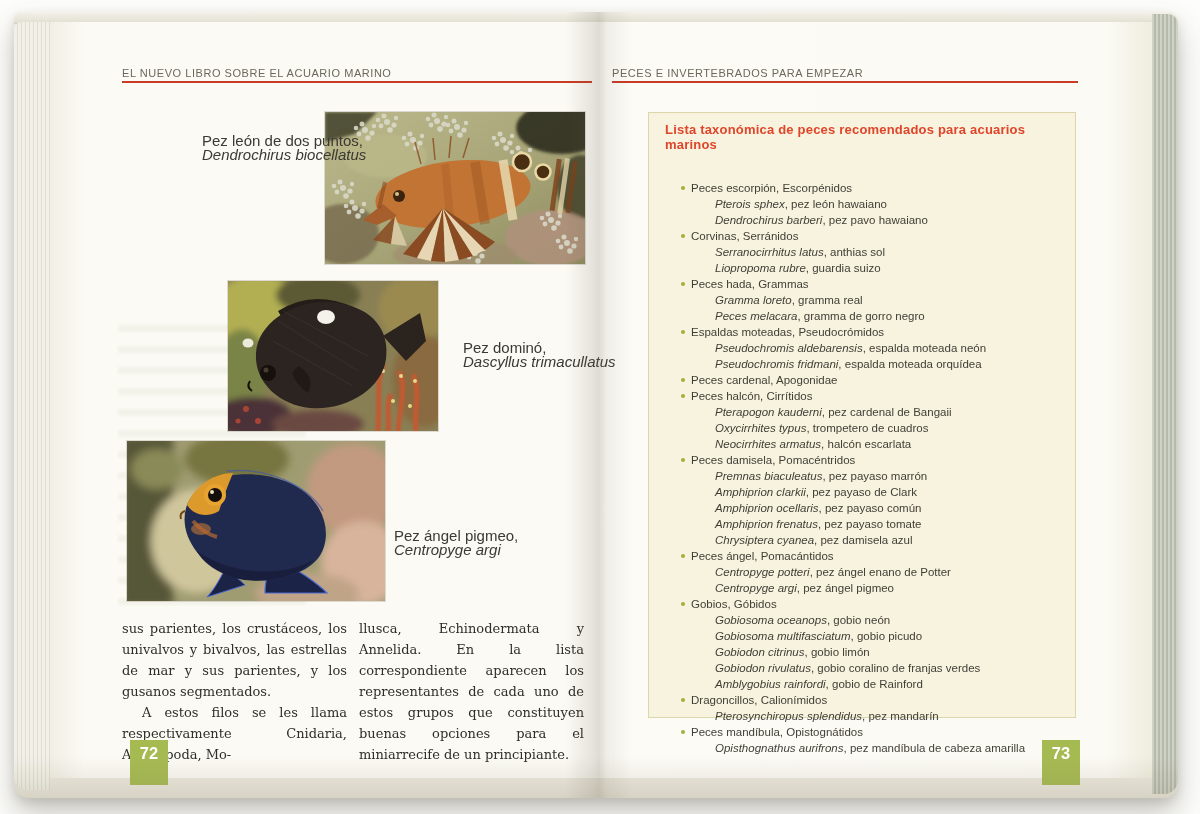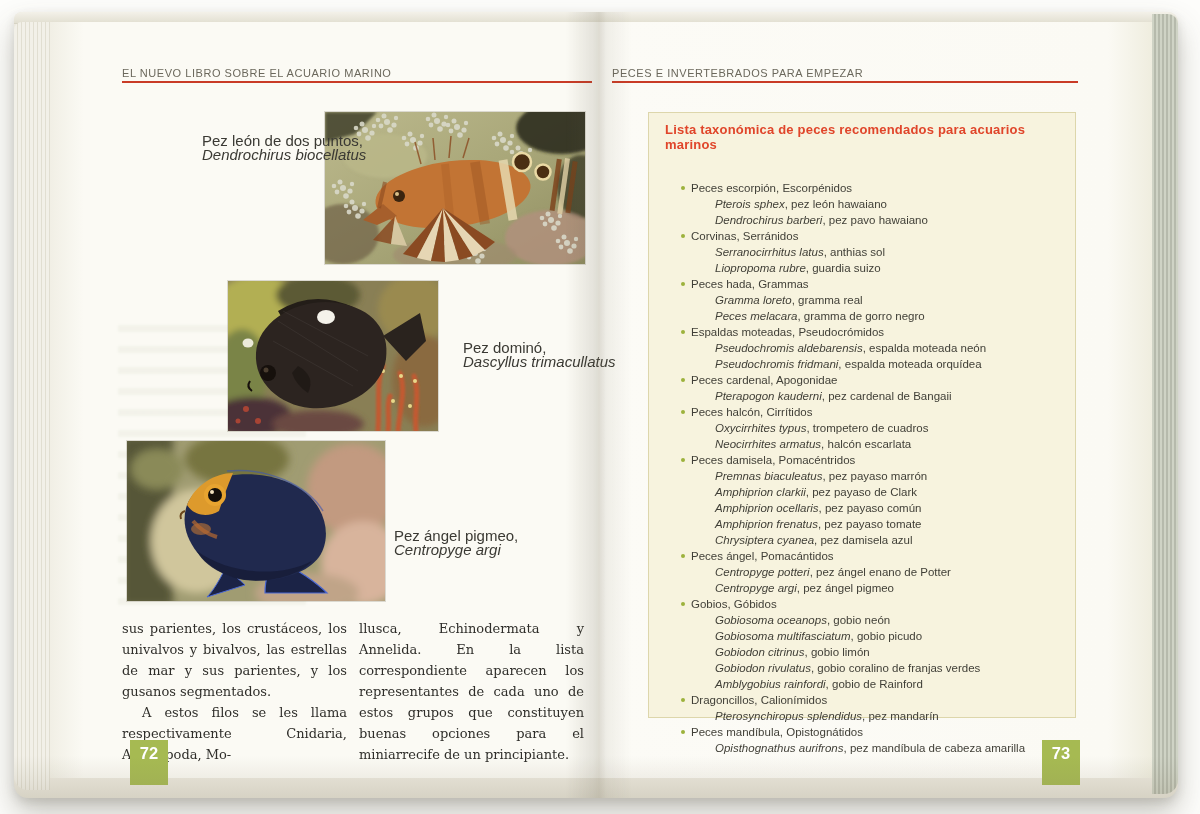--- a/index.html
+++ b/index.html
@@ -281,22 +281,22 @@
       <div class="tax-row tax-cat"><span class="bullet"></span><span>Corvinas, Serránidos</span></div>
       <div class="tax-row tax-sp"><span class="sci">Serranocirrhitus latus</span><span>, anthias sol</span></div>
       <div class="tax-row tax-sp"><span class="sci">Liopropoma rubre</span><span>, guardia suizo</span></div>
       <div class="tax-row tax-cat"><span class="bullet"></span><span>Peces hada, Grammas</span></div>
       <div class="tax-row tax-sp"><span class="sci">Gramma loreto</span><span>, gramma real</span></div>
       <div class="tax-row tax-sp"><span class="sci">Peces melacara</span><span>, gramma de gorro negro</span></div>
       <div class="tax-row tax-cat"><span class="bullet"></span><span>Espaldas moteadas, Pseudocrómidos</span></div>
       <div class="tax-row tax-sp"><span class="sci">Pseudochromis aldebarensis</span><span>, espalda moteada neón</span></div>
       <div class="tax-row tax-sp"><span class="sci">Pseudochromis fridmani</span><span>, espalda moteada orquídea</span></div>
       <div class="tax-row tax-cat"><span class="bullet"></span><span>Peces cardenal, Apogonidae</span></div>
+      <div class="tax-row tax-cat"><span class="bullet"></span><span>Peces halcón, Cirrítidos</span></div>
       <div class="tax-row tax-sp"><span class="sci">Pterapogon kauderni</span><span>, pez cardenal de Bangaii</span></div>
-      <div class="tax-row tax-cat"><span class="bullet"></span><span>Peces halcón, Cirrítidos</span></div>
       <div class="tax-row tax-sp"><span class="sci">Oxycirrhites typus</span><span>, trompetero de cuadros</span></div>
       <div class="tax-row tax-sp"><span class="sci">Neocirrhites armatus</span><span>, halcón escarlata</span></div>
       <div class="tax-row tax-cat"><span class="bullet"></span><span>Peces damisela, Pomacéntridos</span></div>
       <div class="tax-row tax-sp"><span class="sci">Premnas biaculeatus</span><span>, pez payaso marrón</span></div>
       <div class="tax-row tax-sp"><span class="sci">Amphiprion clarkii</span><span>, pez payaso de Clark</span></div>
       <div class="tax-row tax-sp"><span class="sci">Amphiprion ocellaris</span><span>, pez payaso común</span></div>
       <div class="tax-row tax-sp"><span class="sci">Amphiprion frenatus</span><span>, pez payaso tomate</span></div>
       <div class="tax-row tax-sp"><span class="sci">Chrysiptera cyanea</span><span>, pez damisela azul</span></div>
       <div class="tax-row tax-cat"><span class="bullet"></span><span>Peces ángel, Pomacántidos</span></div>
       <div class="tax-row tax-sp"><span class="sci">Centropyge potteri</span><span>, pez ángel enano de Potter</span></div>

